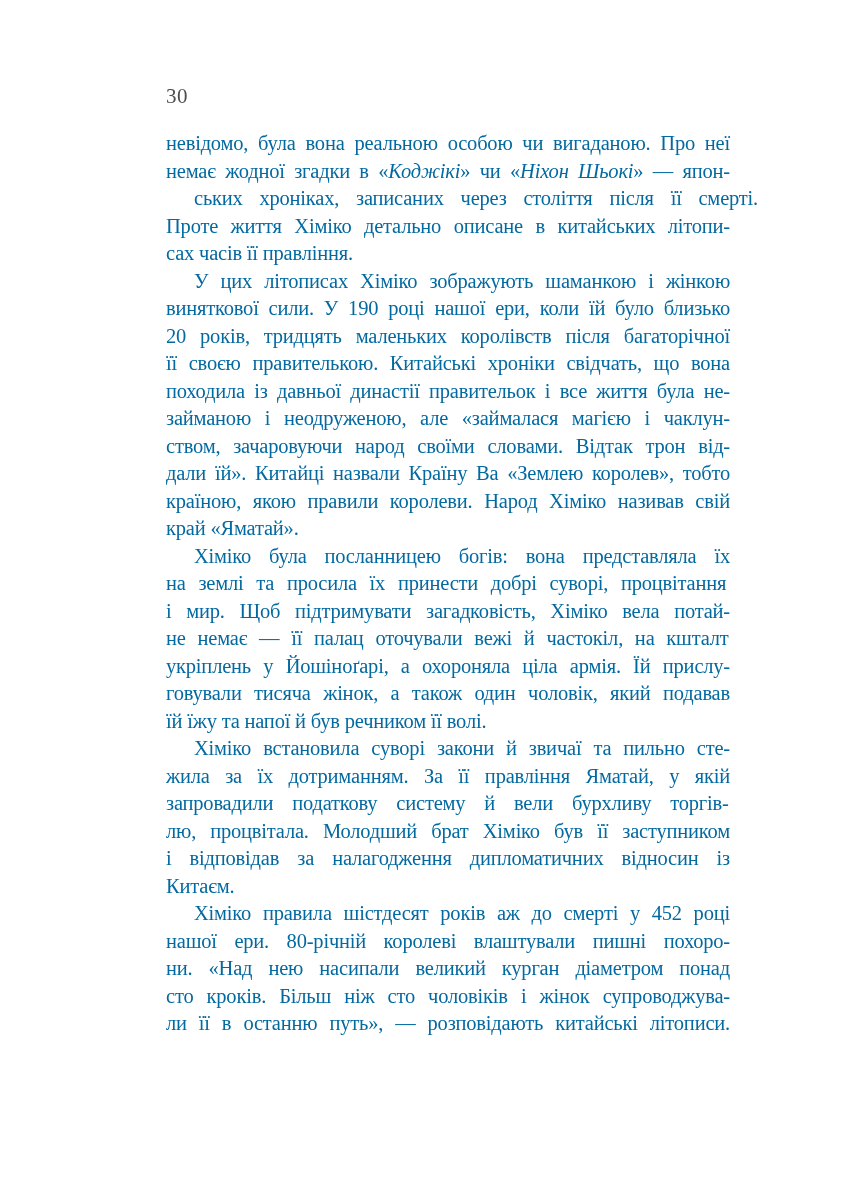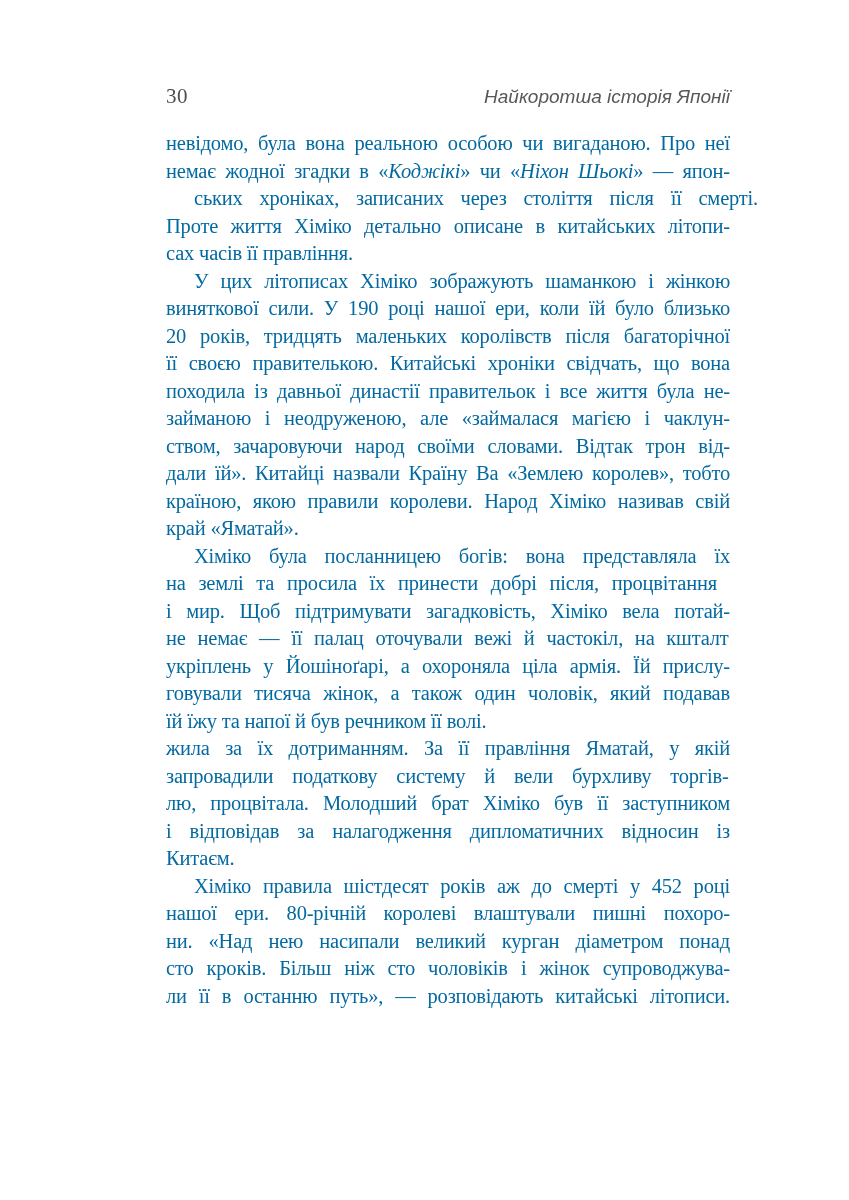--- a/index.html
+++ b/index.html
@@ -50,21 +50,20 @@
   .line.first-indent { padding-left: 28px; }
   .ln-in { display: inline-block; transform-origin: 0 50%; }
   .it { font-style: italic; }
 </style>
 </head>
 <body>
 
 <div class="page">
   <header class="running-header">
     <span class="page-number">30</span>
-    <span class="running-title">Найкоротша історія Японії</span>
   </header>
 
   <main class="text-block" id="text-block">
       <div class="para">
         <div class="line"><span class="ln-in" style="word-spacing: 4.91602px;"><span>невідомо, була вона реальною особою чи вигаданою. Про неї</span></span></div>
         <div class="line"><span class="ln-in" style="word-spacing: 4.52257px;"><span>немає жодної згадки в «</span><span class="it">Коджікі</span><span>» чи «</span><span class="it">Ніхон Шьокі</span><span>» — япон-</span></span></div>
         <div class="line"><span class="ln-in" style="word-spacing: 11.8884px; margin-left: 28px;"><span>ських хроніках, записаних через століття після її смерті.</span></span></div>
         <div class="line"><span class="ln-in" style="word-spacing: 7.57143px;"><span>Проте життя Хіміко детально описане в китайських літопи-</span></span></div>
         <div class="line last"><span class="ln-in"><span>сах часів її правління.</span></span></div>
       </div>
@@ -75,28 +74,29 @@
         <div class="line"><span class="ln-in" style="word-spacing: 6.80357px;"><span>її своєю правителькою. Китайські хроніки свідчать, що вона</span></span></div>
         <div class="line"><span class="ln-in" style="word-spacing: 4.37326px;"><span>походила із давньої династії правительок і все життя була не-</span></span></div>
         <div class="line"><span class="ln-in" style="word-spacing: 8.79018px;"><span>займаною і неодруженою, але «займалася магією і чаклун-</span></span></div>
         <div class="line"><span class="ln-in" style="word-spacing: 7.8817px;"><span>ством, зачаровуючи народ своїми словами. Відтак трон від-</span></span></div>
         <div class="line"><span class="ln-in" style="word-spacing: 3.89453px;"><span>дали їй». Китайці назвали Країну Ва «Землею королев», тобто</span></span></div>
         <div class="line"><span class="ln-in" style="word-spacing: 6.70312px;"><span>країною, якою правили королеви. Народ Хіміко називав свій</span></span></div>
         <div class="line last"><span class="ln-in"><span>край «Яматай».</span></span></div>
       </div>
       <div class="para">
         <div class="line first-indent"><span class="ln-in" style="word-spacing: 13.013px;"><span>Хіміко була посланницею богів: вона представляла їх</span></span></div>
-        <div class="line"><span class="ln-in" style="word-spacing: 7.81055px;"><span>на землі та просила їх принести добрі після, процвітання</span></span></div>
+        <div class="line"><span class="ln-in" style="word-spacing: 7.81055px;"><span>на землі та просила їх принести добрі суворі, процвітання</span></span></div>
         <div class="line"><span class="ln-in" style="word-spacing: 9.81473px;"><span>і мир. Щоб підтримувати загадковість, Хіміко вела потай-</span></span></div>
         <div class="line"><span class="ln-in" style="word-spacing: 6.89531px;"><span>не немає — її палац оточували вежі й частокіл, на кшталт</span></span></div>
         <div class="line"><span class="ln-in" style="word-spacing: 7.37695px;"><span>укріплень у Йошіноґарі, а охороняла ціла армія. Їй прислу-</span></span></div>
         <div class="line"><span class="ln-in" style="word-spacing: 7.49023px;"><span>говували тисяча жінок, а також один чоловік, який подавав</span></span></div>
         <div class="line last"><span class="ln-in"><span>їй їжу та напої й був речником її волі.</span></span></div>
       </div>
       <div class="para">
+        <div class="line first-indent"><span class="ln-in" style="word-spacing: 7.06445px;"><span>Хіміко встановила суворі закони й звичаї та пильно сте-</span></span></div>
         <div class="line"><span class="ln-in" style="word-spacing: 10.5833px;"><span>жила за їх дотриманням. За її правління Яматай, у якій</span></span></div>
         <div class="line"><span class="ln-in" style="word-spacing: 14px;"><span>запровадили податкову систему й вели бурхливу торгів-</span></span></div>
         <div class="line"><span class="ln-in" style="word-spacing: 9.21875px;"><span>лю, процвітала. Молодший брат Хіміко був її заступником</span></span></div>
         <div class="line"><span class="ln-in" style="word-spacing: 13.1589px;"><span>і відповідав за налагодження дипломатичних відносин із</span></span></div>
         <div class="line last"><span class="ln-in"><span>Китаєм.</span></span></div>
       </div>
       <div class="para">
         <div class="line first-indent"><span class="ln-in" style="word-spacing: 6.8316px;"><span>Хіміко правила шістдесят років аж до смерті у 452 році</span></span></div>
         <div class="line"><span class="ln-in" style="word-spacing: 12.6615px;"><span>нашої ери. 80-річній королеві влаштували пишні похоро-</span></span></div>
         <div class="line"><span class="ln-in" style="word-spacing: 11.1674px;"><span>ни. «Над нею насипали великий курган діаметром понад</span></span></div>

